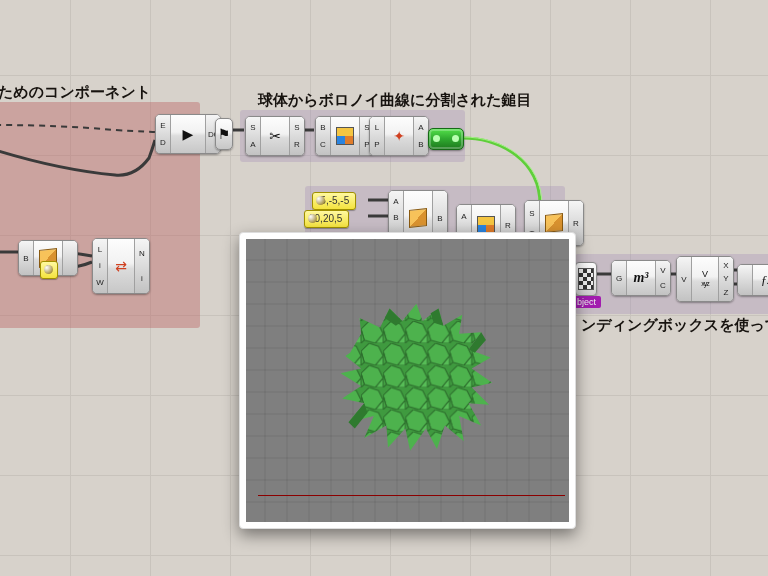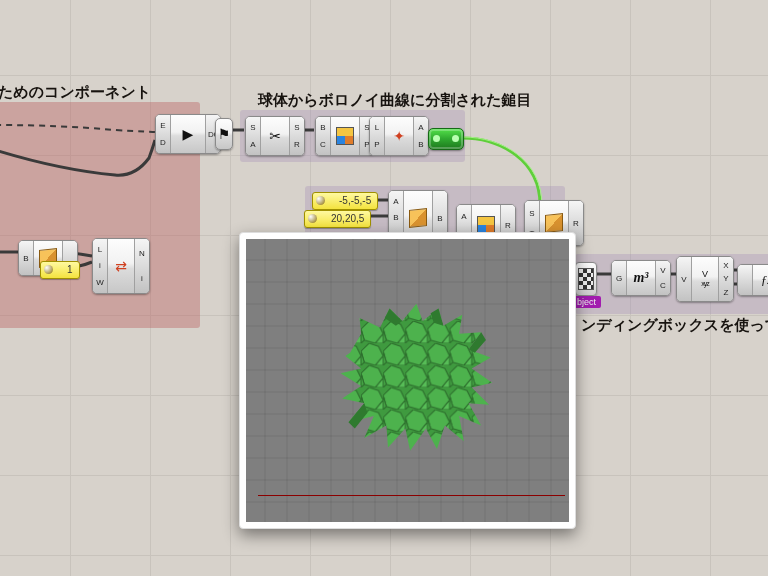--- a/index.html
+++ b/index.html
@@ -75,21 +75,21 @@
     justify-content:center;
     font-size: 14px;
   }
   .comp.small { height:30px; }
   .comp.tall  { height:56px; }
 
   
   .param {
     position:absolute;
     height:16px;
-    padding:0 6px 0 26px;
+    padding:0 6px 0 4px;
     border-radius:3px;
     background: linear-gradient(#fff9a0, #f4e33e);
     border:1px solid #a09000;
     font-size:10px;
     line-height:16px;
     color:#333;
     box-shadow: 0 1px 1px rgba(0,0,0,.3);
   }
   .param::before {
     content:"";

